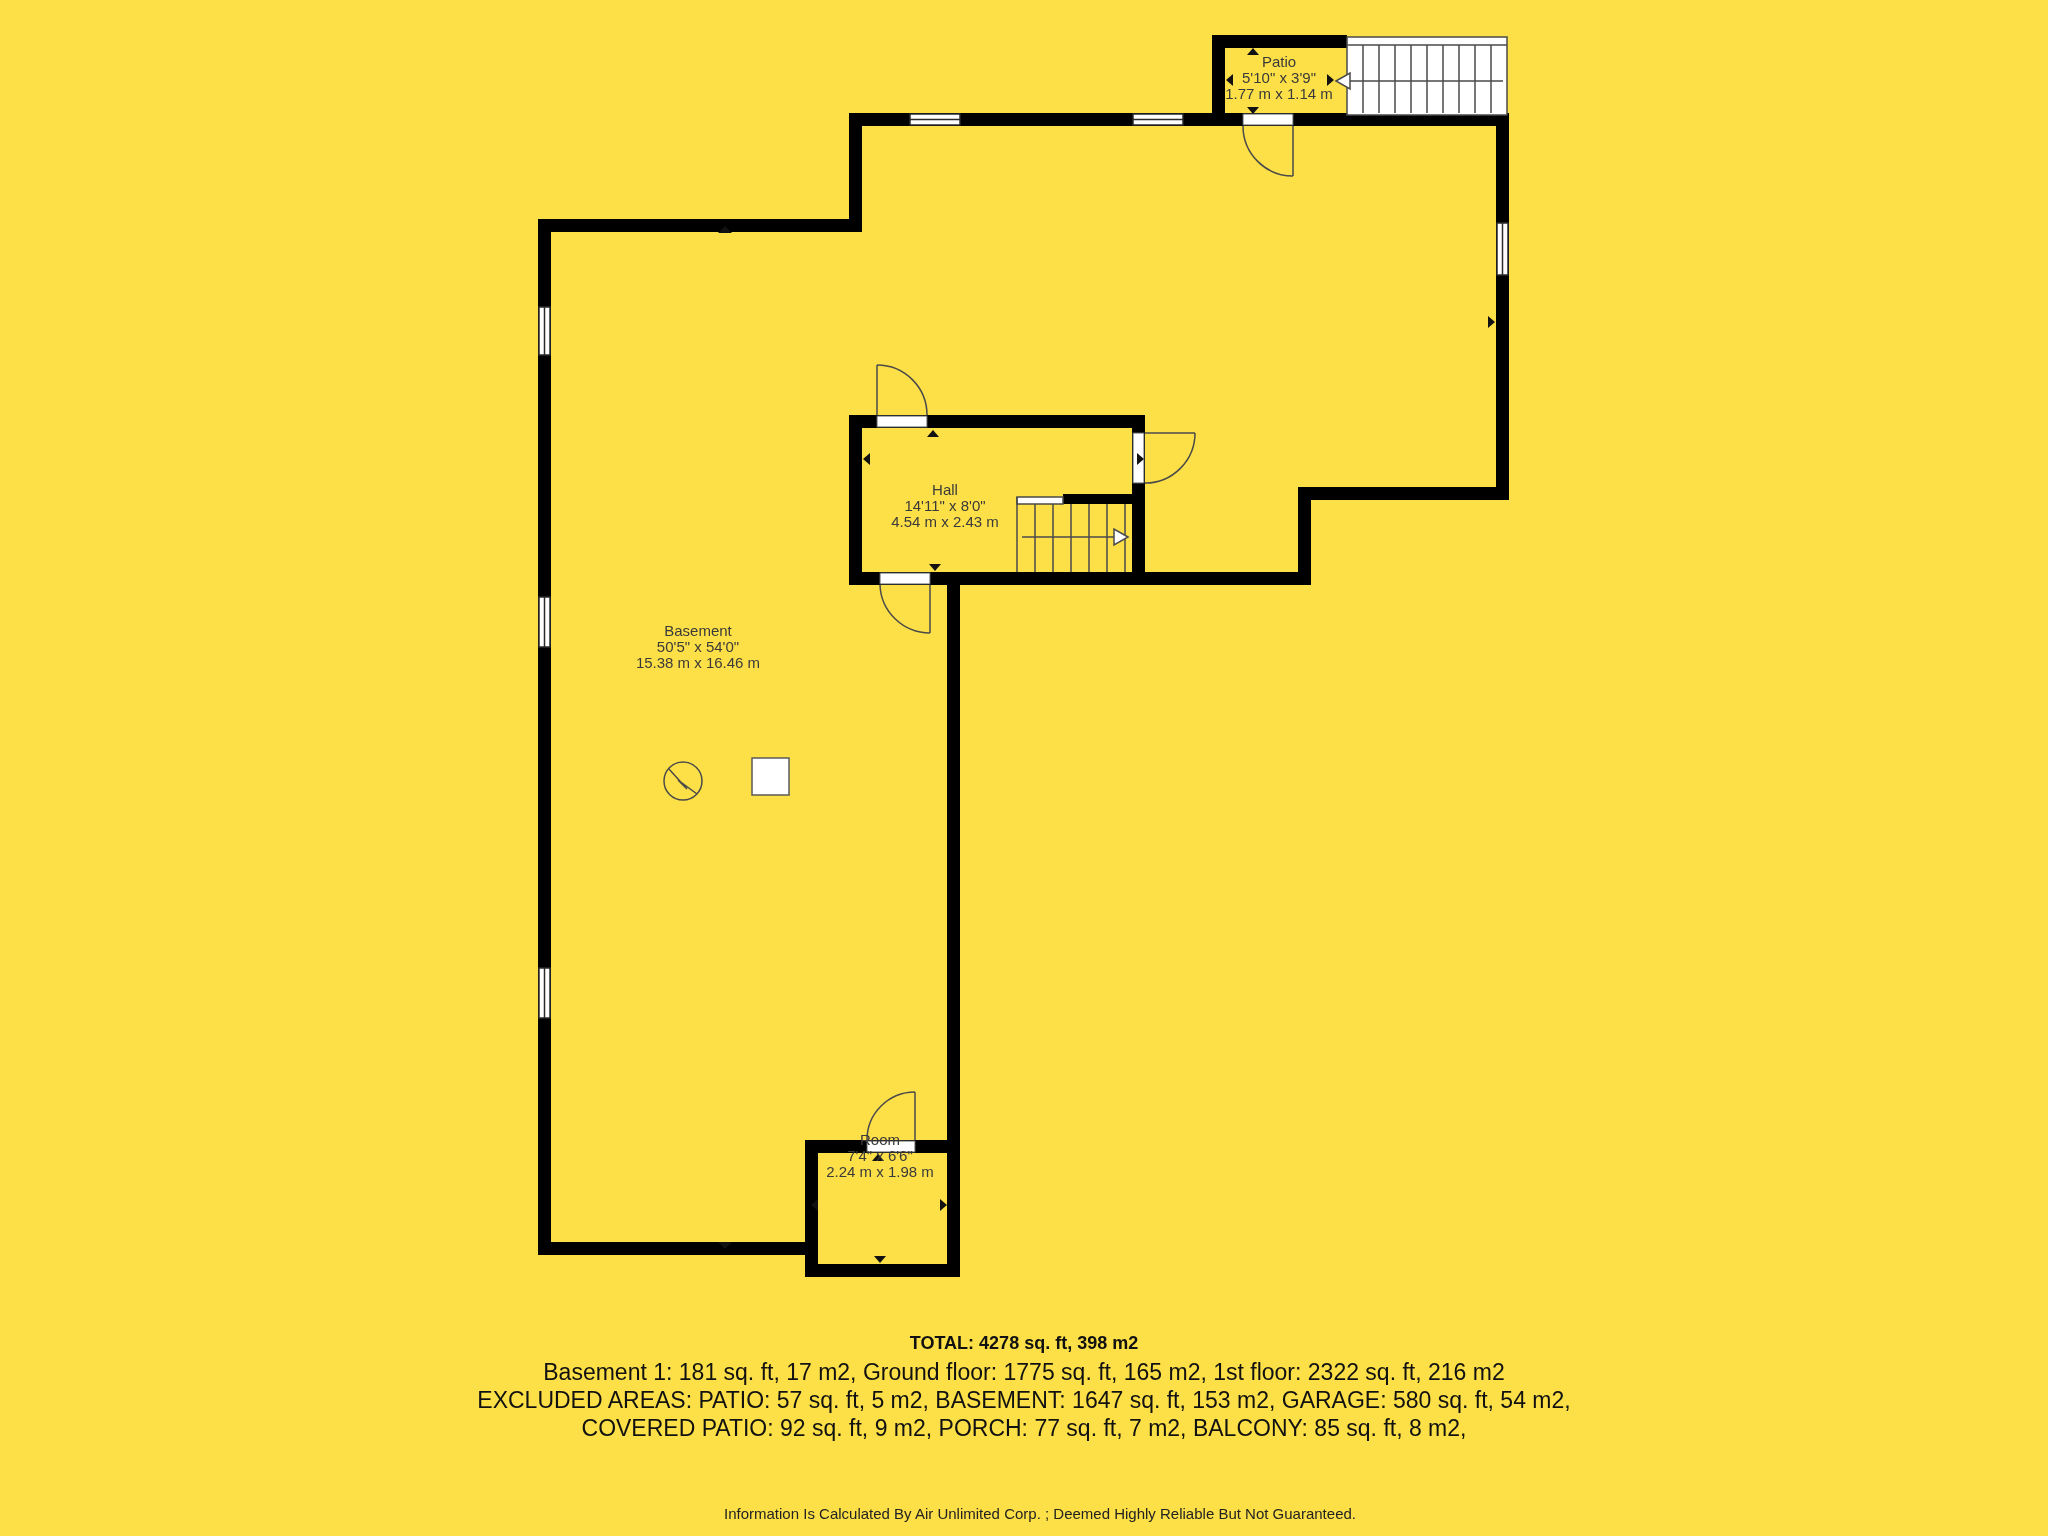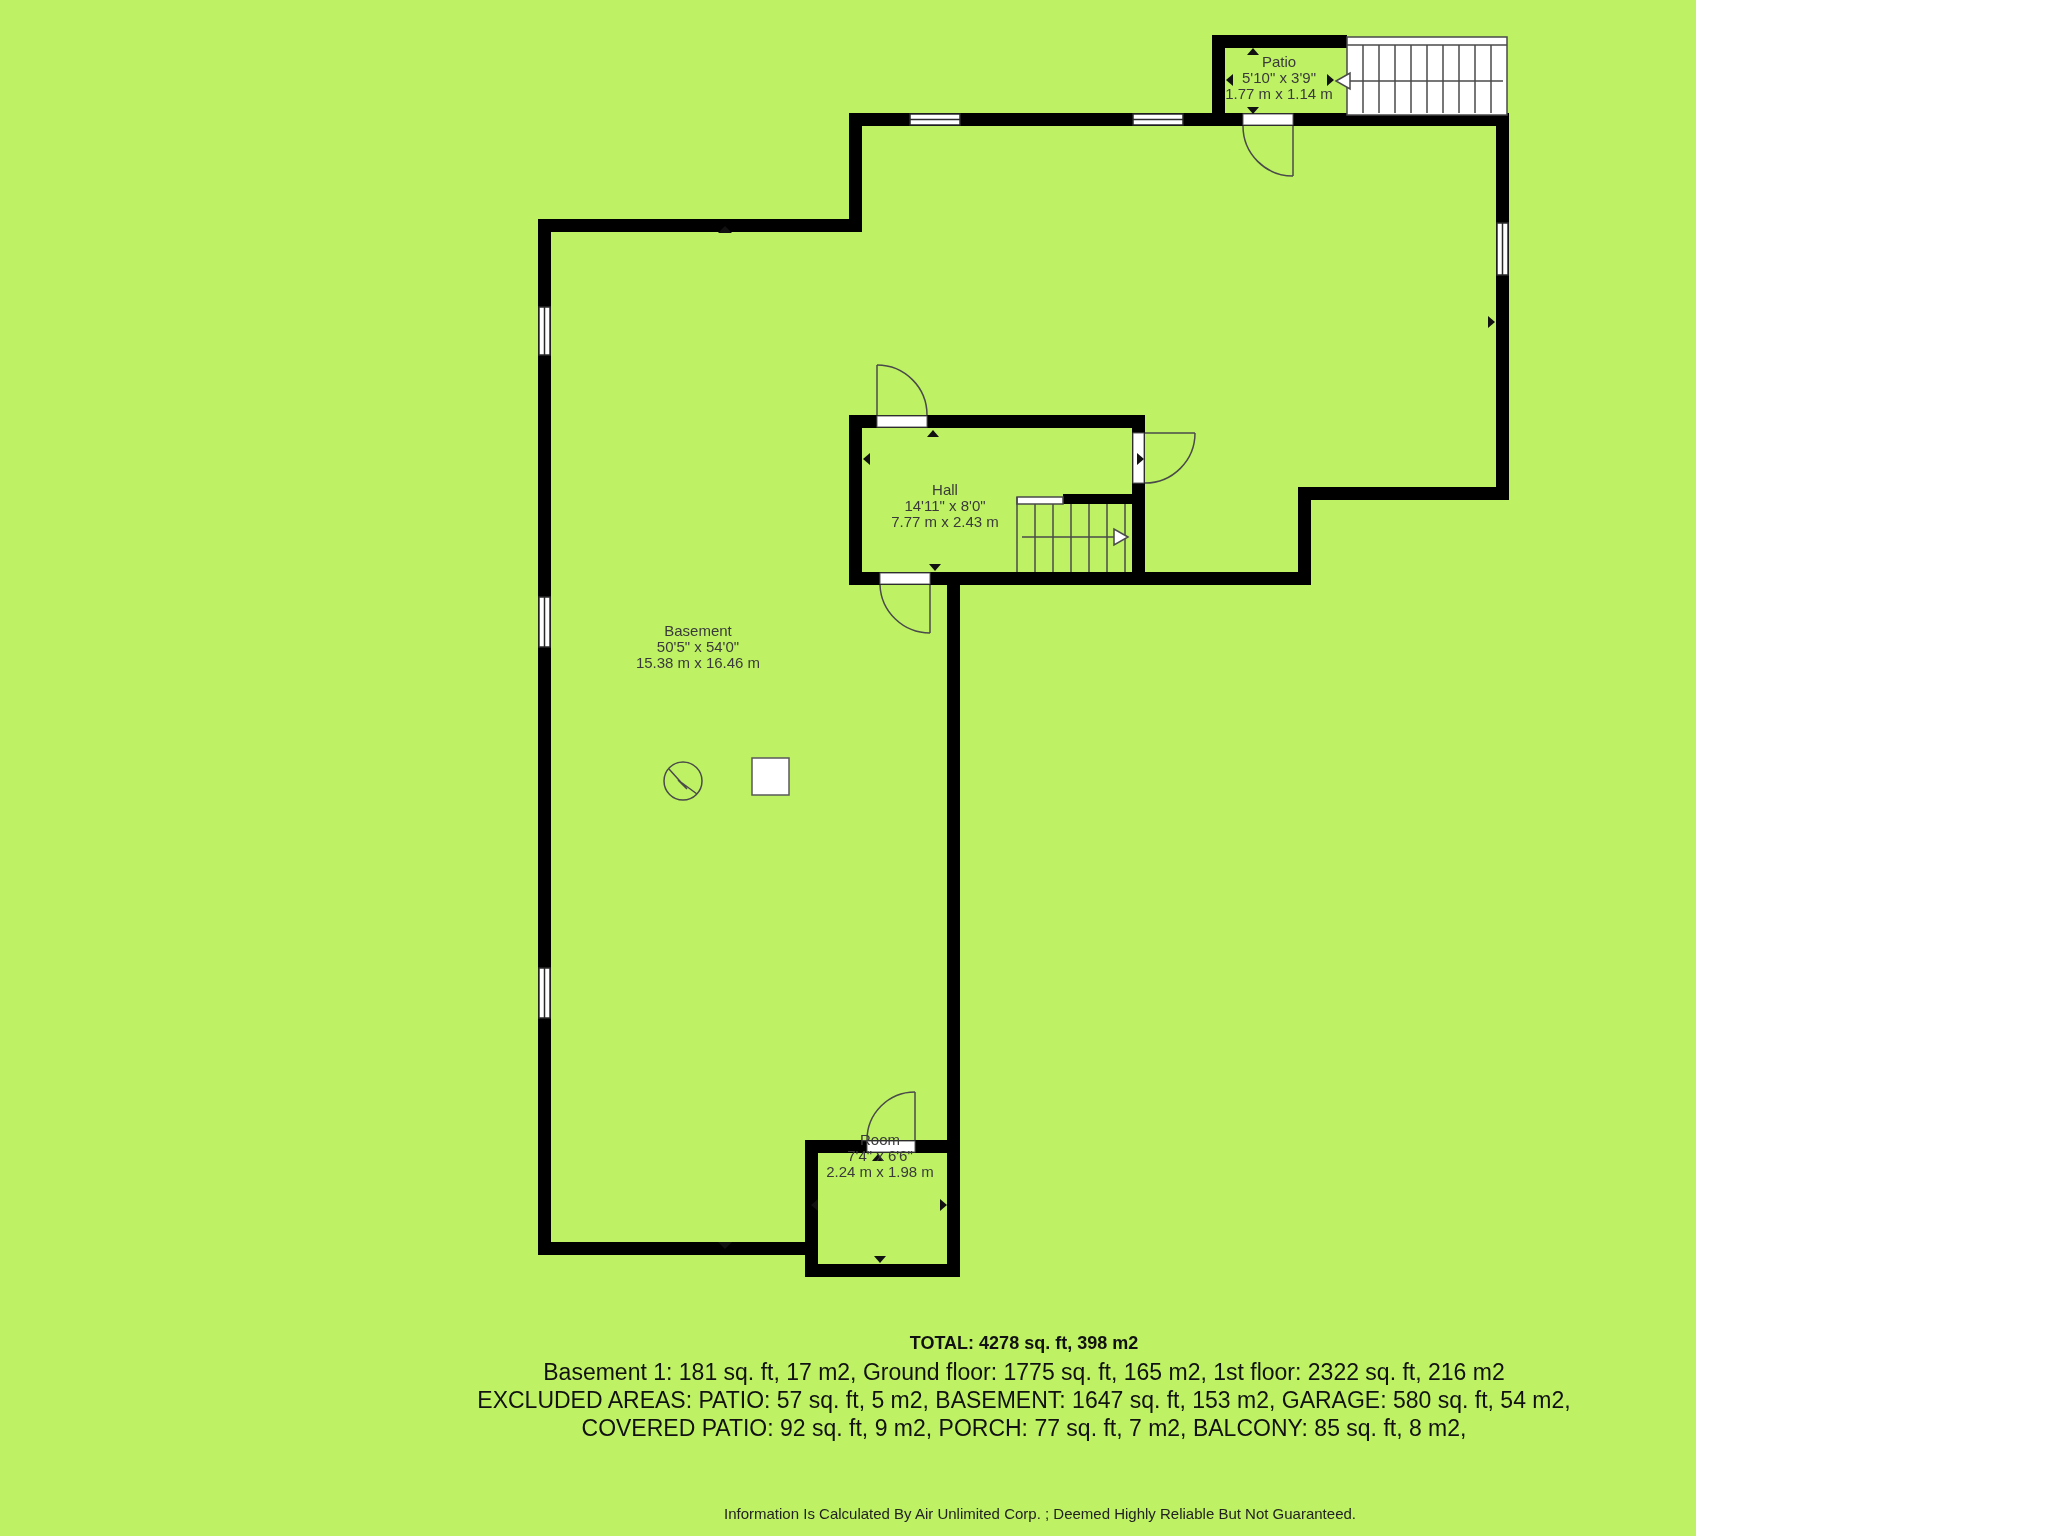--- a/index.html
+++ b/index.html
@@ -1,17 +1,17 @@
 <!DOCTYPE html>
 <html><head>
 <meta charset="utf-8">
 <style>
   html,body{margin:0;padding:0;background:#ffffff;}
   body{font-family:"Liberation Sans","DejaVu Sans",sans-serif;}
-  #canvas{position:relative;width:1696px;height:1536px;background:#bef264;overflow:hidden;}
+  #canvas{position:relative;width:2048px;height:1536px;background:#fde047;overflow:hidden;}
   #plan-svg{position:absolute;left:0;top:0;}
   .room-label{position:absolute;transform:translate(-50%,-50%);text-align:center;color:#3a3a3a;font-size:15px;line-height:16px;white-space:nowrap;}
   .room-label .rname{font-size:15px;}
   .summary{position:absolute;left:0;top:1328px;width:2048px;text-align:center;color:#111;}
   .summary .total{font-size:18px;font-weight:bold;line-height:30px;}
   .summary .line{font-size:23px;line-height:28px;}
   .disclaimer{position:absolute;left:16px;top:1488px;width:2048px;text-align:center;font-size:15px;color:#222;margin-top:17px;}
 </style>
 </head>
 <body>
@@ -160,21 +160,21 @@
 
   <div class="room-label" style="left:1279px;top:78px;">
     <div class="rname">Patio</div>
     <div>5'10" x 3'9"</div>
     <div>1.77 m x 1.14 m</div>
   </div>
 
   <div class="room-label" style="left:945px;top:506px;">
     <div class="rname">Hall</div>
     <div>14'11" x 8'0"</div>
-    <div>7.77 m x 2.43 m</div>
+    <div>4.54 m x 2.43 m</div>
   </div>
 
   <div class="room-label" style="left:698px;top:647px;">
     <div class="rname">Basement</div>
     <div>50'5" x 54'0"</div>
     <div>15.38 m x 16.46 m</div>
   </div>
 
   <div class="room-label" style="left:880px;top:1156px;">
     <div class="rname">Room</div>

